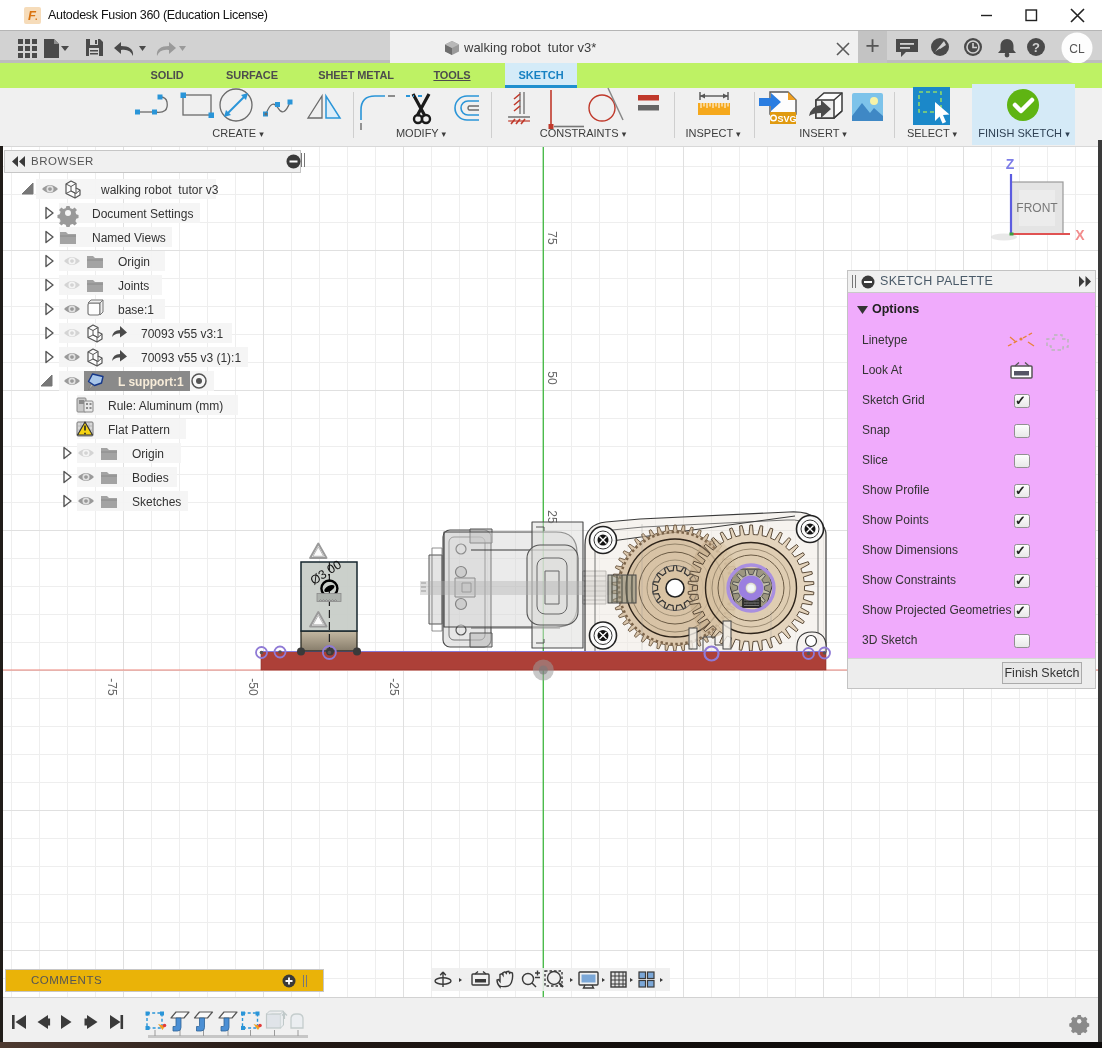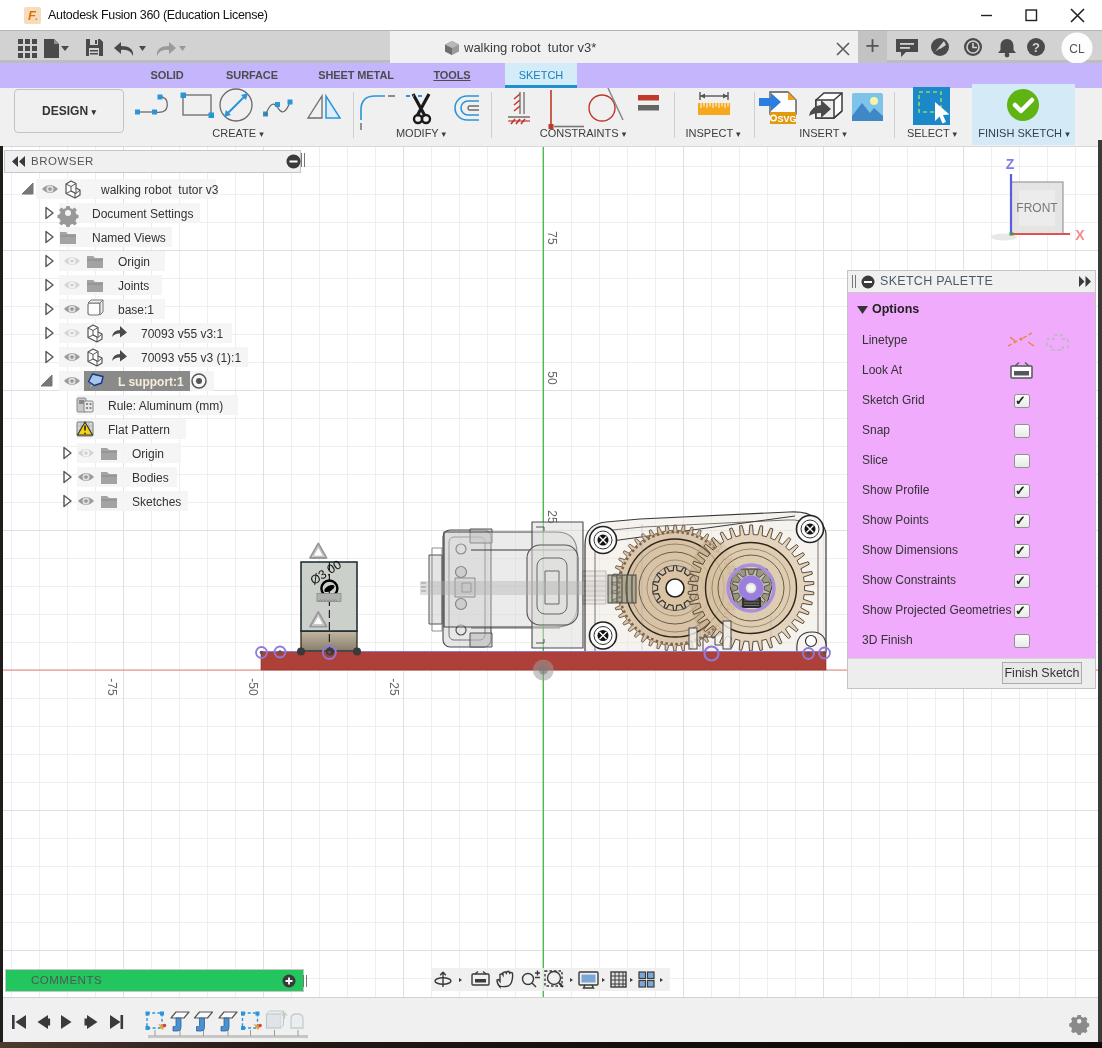--- a/index.html
+++ b/index.html
@@ -8,24 +8,24 @@
   .abs{position:absolute;}
   
   #titlebar{left:0;top:0;width:1102px;height:30px;background:#fff;border-bottom:1px solid #b5b5b5;}
   #titletext{left:48px;top:7.5px;font-size:12.5px;letter-spacing:-0.3px;color:#111;}
   
   #qatbar{left:0;top:31px;width:1102px;height:32px;background:#d2d2d2;}
   #doctab{left:390px;top:31px;width:468px;height:32px;background:#f0f0f0;}
   #tabtext{left:464px;top:40px;font-size:13px;color:#3c3c3c;}
   #plusbtn{left:858px;top:31px;width:29px;height:32px;background:#c3c3c3;color:#555;font-size:25px;font-weight:400;text-align:center;line-height:29px;}
   
-  #ribbontabs{left:0;top:63px;width:1102px;height:25px;background:#c4b5fd;}
+  #ribbontabs{left:0;top:63px;width:1102px;height:25px;background:#bef264;}
   .rtab{position:absolute;top:6px;font-size:11px;font-weight:700;color:#4d4d4d;letter-spacing:-0.1px;transform:translateX(-50%);}
   #sketchtab{position:absolute;left:505px;top:0;width:72px;height:22px;background:#d4ebf8;}
-  #sketchtab span{position:absolute;left:0;right:0;top:6px;text-align:center;font-size:11px;font-weight:400;color:#1781c2;}
+  #sketchtab span{position:absolute;left:0;right:0;top:6px;text-align:center;font-size:11px;font-weight:700;color:#1781c2;}
   #sketchul{left:505px;top:85px;width:72px;height:3px;background:#1f8fce;}
   
   #ribbon{left:0;top:88px;width:1102px;height:58px;background:#f0f0f0;border-bottom:1px solid #d8d8d8;}
   #designbtn{left:14px;top:1px;width:108px;height:42px;border:1px solid #c3c3c3;border-radius:4px;
      font-size:12px;font-weight:700;color:#333;text-align:center;line-height:42px;}
   .glabel{position:absolute;top:39px;font-size:11px;color:#3c3c3c;white-space:nowrap;transform:translateX(-50%);}
   .gsep{position:absolute;top:4px;height:46px;width:1px;background:#cfcfcf;}
   #finishbox{left:972px;top:-4px;width:103px;height:61px;background:#d5eaf7;}
   
   #canvas{left:0;top:146px;width:1102px;height:851px;background-color:#fff;
@@ -42,21 +42,21 @@
   #palette{left:847px;top:270px;width:249px;height:419px;background:#f0abfc;border:1px solid #c3c3c3;box-sizing:border-box;}
   #pheader{position:absolute;left:0;top:0;width:100%;height:21px;background:#f0f0f0;border-bottom:1px solid #c9c9c9;}
   .plabel{position:absolute;left:14px;font-size:12px;color:#333;}
   #pfooter{position:absolute;left:0;bottom:0;width:100%;height:29px;background:#ededed;border-top:1px solid #d5d5d5;}
   #finishsk{position:absolute;right:13px;top:3px;width:78px;height:20px;background:#e7e7e7;border:1px solid #ababab;
      font-size:12.5px;color:#333;text-align:center;line-height:20px;white-space:nowrap;}
   .cb{position:absolute;left:166px;width:14px;height:12px;border:1px solid #909090;border-radius:2.5px;
       background:linear-gradient(#fdfdfd,#e8e8e8);}
   .ck{position:absolute;left:167px;width:14px;height:14px;font-size:13px;font-weight:700;color:#222;line-height:13px;}
   
-  #comments{left:5px;top:969px;width:297px;height:21px;background:#22c55e;border:1px solid #c6c6c6;}
+  #comments{left:5px;top:969px;width:297px;height:21px;background:#eab308;border:1px solid #c6c6c6;padding-left:20px;}
   #navbar{left:432px;top:968px;width:238px;height:23px;background:rgba(238,238,238,0.88);}
   
   #timeline{left:0;top:997px;width:1102px;height:45px;background:#f0f0f0;border-top:1px solid #d2d2d2;}
   
   #bottomstrip{left:0;top:1042px;width:1102px;height:6px;background:linear-gradient(to right,#4e3a31,#241a16 25%,#120e0c 60%,#0c0a09);}
   #leftedge{left:0;top:146px;width:3px;height:896px;background:#211d19;}
   #rightedge{left:1098px;top:140px;width:4px;height:902px;background:#3a3a3a;}
   .ls{letter-spacing:.5px;}
 </style>
 </head>
@@ -296,21 +296,20 @@
   <span class="rtab" style="left:252px;">SURFACE</span>
   <span class="rtab" style="left:356px;">SHEET METAL</span>
   <span class="rtab" style="left:452px;text-decoration:underline;">TOOLS</span>
   <div id="sketchtab">
       <span>SKETCH</span>
     </div>
 </div>
 <div class="abs" id="sketchul"></div>
 
 <div class="abs" id="ribbon">
-  <div class="abs" id="designbtn">DESIGN <span style="font-size:9px;">▾</span></div>
   <div class="abs" id="finishbox"></div>
   <span class="glabel" style="left:238px;">CREATE <span style="font-size:9px;">▾</span></span>
   <span class="glabel" style="left:421px;">MODIFY <span style="font-size:9px;">▾</span></span>
   <span class="glabel" style="left:583px;">CONSTRAINTS <span style="font-size:9px;">▾</span></span>
   <span class="glabel" style="left:713px;">INSPECT <span style="font-size:9px;">▾</span></span>
   <span class="glabel" style="left:823px;">INSERT <span style="font-size:9px;">▾</span></span>
   <span class="glabel" style="left:932px;">SELECT <span style="font-size:9px;">▾</span></span>
   <span class="glabel" style="left:1024px;font-weight:400;color:#2e4053;">FINISH SKETCH <span style="font-size:9px;">▾</span></span>
   <div class="gsep" style="left:353px;"></div>
   <div class="gsep" style="left:491px;"></div>
@@ -608,21 +607,21 @@
 <span class="ck" style="top:243px;">✓</span>
 <span class="plabel" style="top:272px;">Show Dimensions</span>
 <div class="cb" style="top:273px;"></div>
 <span class="ck" style="top:273px;">✓</span>
 <span class="plabel" style="top:302px;">Show Constraints</span>
 <div class="cb" style="top:303px;"></div>
 <span class="ck" style="top:303px;">✓</span>
 <span class="plabel" style="top:332px;">Show Projected Geometries</span>
 <div class="cb" style="top:333px;"></div>
 <span class="ck" style="top:333px;">✓</span>
-<span class="plabel" style="top:362px;">3D Finish</span>
+<span class="plabel" style="top:362px;">3D Sketch</span>
 <div class="cb" style="top:363px;"></div>
 <svg class="abs" style="left:158px;top:59px;" width="80" height="22" viewBox="0 0 80 22">
   <g stroke="#e8833a" stroke-width="1.3" fill="none">
     <path d="M2 16 L13 10 M17 8 L26 3" stroke-dasharray="4 2.5"></path>
     <circle cx="15" cy="9" r="1.6" fill="#e8833a" stroke="none"></circle>
     <path d="M4 7 l6 5 M22 12 l6 4"></path>
   </g>
   <path d="M48 5 h8 v4 h6 v8 h-5 v3 h-12 v-4 h-4 v-7 h7 z" fill="none" stroke="#b8b8b8" stroke-width="1.4" stroke-dasharray="3.5 2.5"></path>
 </svg>
 <svg class="abs" style="left:162px;top:91px;" width="24" height="18" viewBox="0 0 24 18">

